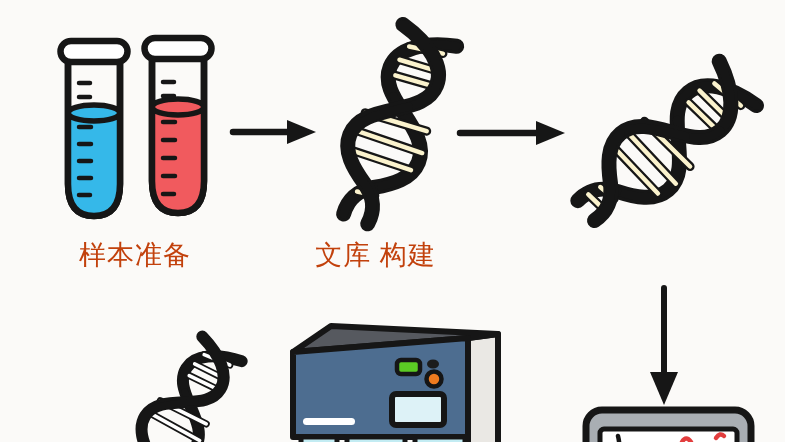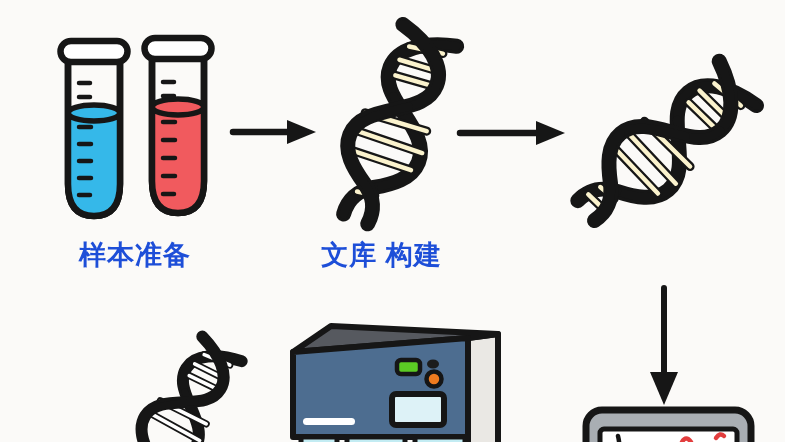--- a/index.html
+++ b/index.html
@@ -7,24 +7,24 @@
     position:relative;
     width:785px;height:442px;
     overflow:hidden;
     background:#fbfaf8;
     font-family:"Liberation Sans", sans-serif;
   }
   .abs{position:absolute;}
   .step-label{
     position:absolute;
     text-align:center;
-    font-weight:700;
+    font-weight:400;
     font-size:27px;
     letter-spacing:1px;
-    color:#1d4ed8;
+    color:#c2410c;
   }
   svg{overflow:visible;}
   .outline{stroke:#161616;fill:none;stroke-linecap:round;stroke-linejoin:round;}
 </style>
 </head>
 <body>
 
 <div id="canvas">
 
   <svg class="abs" style="left:40px;top:25px;" width="200" height="200" viewBox="0 0 200 200">
@@ -140,21 +140,21 @@
       </g>
       <path class="outline" stroke-width="15" d="M 68,6 C 100,14 122,30 122,50 C 122,68 106,78 92,88 C 76,99 60,110 60,128 C 60,146 76,158 92,168 C 104,176 112,186 110,204"></path>
       <path class="outline" stroke-width="8.5" stroke="#3ecf6a" d="M 68,6 C 100,14 122,30 122,50"></path>
       <path class="outline" stroke-width="8.5" stroke="#ef5058" d="M 122,50 C 122,62 115,72 104,80"></path>
       <path class="outline" stroke-width="8.5" stroke="#3ecf6a" d="M 104,80 C 88,92 60,110 60,128"></path>
       <path class="outline" stroke-width="8.5" stroke="#2fb1ef" d="M 60,128 C 60,146 76,158 92,168 C 104,176 112,186 110,204"></path>
     </g>
   </svg>
 
   <div class="step-label" style="left:35px;top:237px;width:200px;">样本准备</div>
-  <div class="step-label" style="left:284px;top:237px;width:195px;">文库 构建</div>
+  <div class="step-label" style="left:278px;top:237px;width:195px;">文库 构建</div>
 
   <svg class="abs" style="left:640px;top:282px;" width="50" height="130" viewBox="0 0 50 130">
     <line x1="24" y1="6" x2="24" y2="92" stroke="#161616" stroke-width="6" stroke-linecap="round"></line>
     <polygon points="10,90 38,90 24,123" fill="#161616"></polygon>
   </svg>
 
   <svg class="abs" style="left:100px;top:352px;" width="170" height="140" viewBox="0 0 170 140">
     <g transform="translate(80,64) rotate(32) scale(0.80) translate(-97,-105)">
       <path class="outline" stroke-width="15" d="M 126,6 C 94,14 72,30 72,50 C 72,68 88,78 102,88 C 118,99 134,110 134,128 C 134,146 118,158 102,168"></path>
       <path class="outline" stroke-width="8.5" stroke="#2fb1ef" d="M 126,6 C 94,14 72,30 72,50 C 72,60 77,68 86,76"></path>

